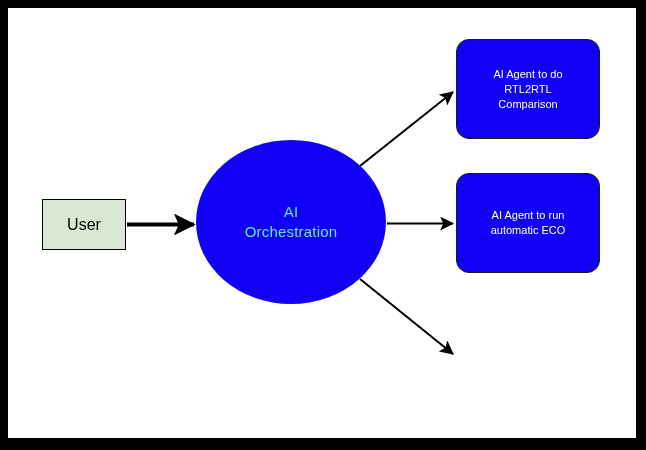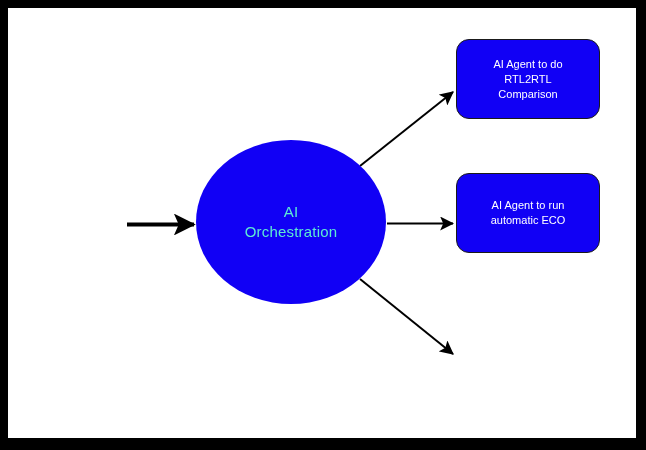--- a/index.html
+++ b/index.html
@@ -76,21 +76,21 @@
     color: #5eead4;
     font-size: 15px;
     line-height: 20px;
     letter-spacing: 0.2px;
   }
 
   
   .agent-box {
     left: 448px;
     width: 144px;
-    height: 80px;
+    height: 100px;
     background: #1100f5;
     border: 1px solid #1a1a1a;
     border-radius: 13px;
   }
   .agent-box .label {
     color: #ffffff;
     font-size: 11px;
     line-height: 15px;
     padding: 0 6px;
   }
@@ -119,20 +119,23 @@
 
       <line x1="119" y1="216.5" x2="186" y2="216.5" stroke="#000000" stroke-width="4.2" marker-end="url(#arrow-thick)"></line>
 
       <line x1="352" y1="158" x2="445" y2="84" stroke="#000000" stroke-width="2" marker-end="url(#arrow-thin)"></line>
 
       <line x1="379" y1="215.5" x2="445" y2="215.5" stroke="#000000" stroke-width="2" marker-end="url(#arrow-thin)"></line>
 
       <line x1="352" y1="271" x2="445" y2="346" stroke="#000000" stroke-width="2" marker-end="url(#arrow-thin)"></line>
     </svg>
 
+    <div class="node" id="node-user">
+      <span class="label">User</span>
+    </div>
 
     <div class="node" id="node-orchestration">
       <span class="label">AI
 Orchestration</span>
     </div>
 
     <div class="node agent-box" id="node-agent-1">
       <span class="label">AI Agent to do
 RTL2RTL
 Comparison</span>

